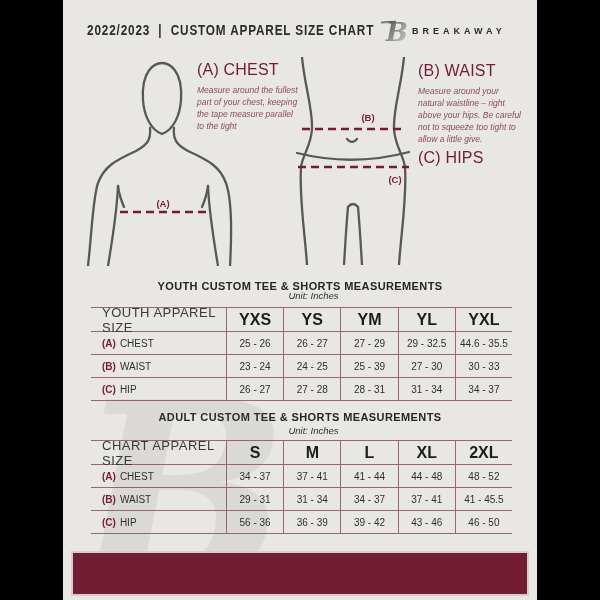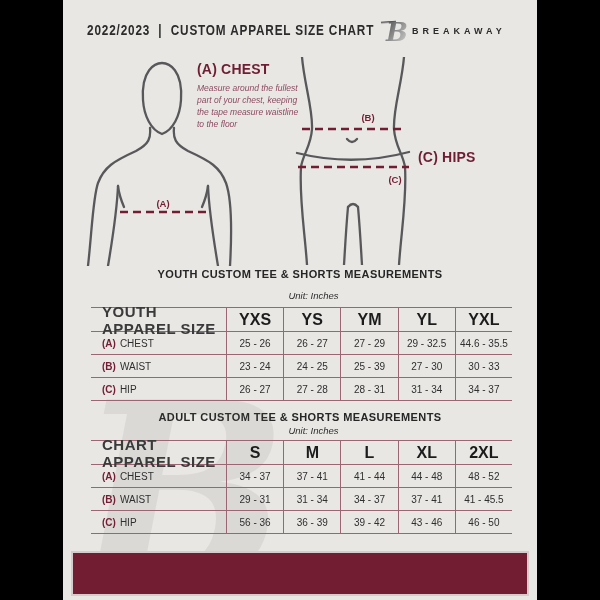--- a/index.html
+++ b/index.html
@@ -18,45 +18,45 @@
   
   .fig { position:absolute; }
   .fig-torso { left:22px; top:58px; }
   .fig-lower { left:230px; top:57px; }
   .outline { stroke:#58585a; stroke-width:2.3; fill:none; stroke-linecap:round; }
   .dashline { stroke:#731d33; stroke-width:2.4; fill:none; stroke-dasharray:8 5; }
   .marker { fill:#731d33; font-size:9.5px; font-weight:bold; font-family:"Liberation Sans",sans-serif; text-anchor:middle; }
 
   
   .guide { position:absolute; }
-  .guide h3 { font-size:14px; font-weight:bold; color:#6e1d33; margin-bottom:5px; letter-spacing:.2px; }
+  .guide h3 { font-size:16px; font-weight:normal; color:#6e1d33; margin-bottom:5px; letter-spacing:.2px; }
   .guide p { font-size:8.5px; font-style:italic; color:#8d4a61; line-height:1.42; white-space:pre-line; }
   .g-chest { left:134px; top:61px; width:102px; }
   .g-waist { left:355px; top:62px; width:108px; }
   .g-hips  { left:355px; top:149px; width:110px; }
 
   
   .sec-title { position:absolute; left:0; width:474px; text-align:center; font-size:11px;
     font-weight:bold; color:#262626; letter-spacing:.4px; }
   .sec-unit { position:absolute; left:0; width:474px; text-align:center; font-size:9.5px;
     font-style:italic; color:#2e2e2e;padding-left:27px; }
-  .t-youth-title { top:268px; } .t-youth-unit { top:290px; }
+  .t-youth-title { top:280px; } .t-youth-unit { top:290px; }
   .t-adult-title { top:411px; } .t-adult-unit { top:425px; }
 
   
   .size-table { position:absolute; left:28px; width:421px; display:grid;
     grid-template-columns:135px repeat(5,1fr); grid-template-rows:25px 23px 23px 23px; z-index:2; }
   .yt { top:307px; } .at { top:440px; }
   .cell { border-bottom:1.5px solid #9b6573; display:flex; align-items:center; justify-content:center;
     font-size:10px; color:#2f2f2f; }
   .row-top { border-top:1.5px solid #9b6573; }
   .vline { border-left:1.5px solid #9b6573; }
   .lab { justify-content:flex-start; padding-left:11px; }
   .col-hdr { font-weight:bold; color:#1c1c1c; font-size:16px; }
-  .tbl-name { font-size:15px; color:#3a3a3a; letter-spacing:.5px;font-weight:bold; }
+  .tbl-name { font-size:13px; color:#3a3a3a; letter-spacing:.5px; }
   .rk { color:#731d33; font-weight:bold; margin-right:4px; }
 
   
   .watermark { position:absolute; left:14px; top:368px; font-family:"DejaVu Serif", serif;
     font-style:italic; font-size:250px; font-weight:bold; color:rgba(110,105,100,.11);
     line-height:1; z-index:1; user-select:none; }
   .footer-bar { position:absolute; left:10px; top:553px; width:454px; height:41px;
     background:#731d33; box-shadow:0 0 0 2px #d8cbce; z-index:3; }
 </style>
 </head>
@@ -104,21 +104,25 @@
       <path class="outline" d="M65,150 C67,172 68,192 69,208"></path>
       <path class="outline" d="M55,150 Q60,144 65,150"></path>
       <path class="dashline" d="M9,72 H112"></path>
       <text class="marker" x="75" y="64">(B)</text>
       <path class="dashline" d="M5,110 H116"></path>
       <text class="marker" x="102" y="126">(C)</text>
     </svg>
 
     <div class="guide g-chest">
       <h3>(A) CHEST</h3>
-      <p>Measure around the fullest part of your chest, keeping the tape measure waistline to the floor</p>
+      <p>Measure around the fullest part of your chest, keeping the tape measure parallel to the tight</p>
+    </div>
+    <div class="guide g-waist">
+      <h3>(B) WAIST</h3>
+      <p>Measure around your natural waistline – right above your hips. Be careful not to squeeze too tight to allow a little give.</p>
     </div>
     <div class="guide g-hips">
       <h3>(C) HIPS</h3>
     </div>
 
     <div class="sec-title t-youth-title">YOUTH CUSTOM TEE &amp; SHORTS MEASUREMENTS</div>
     <div class="sec-unit t-youth-unit">Unit: Inches</div>
 
     <div class="size-table yt">
       <div class="cell row-top lab tbl-name">YOUTH APPAREL SIZE</div>

